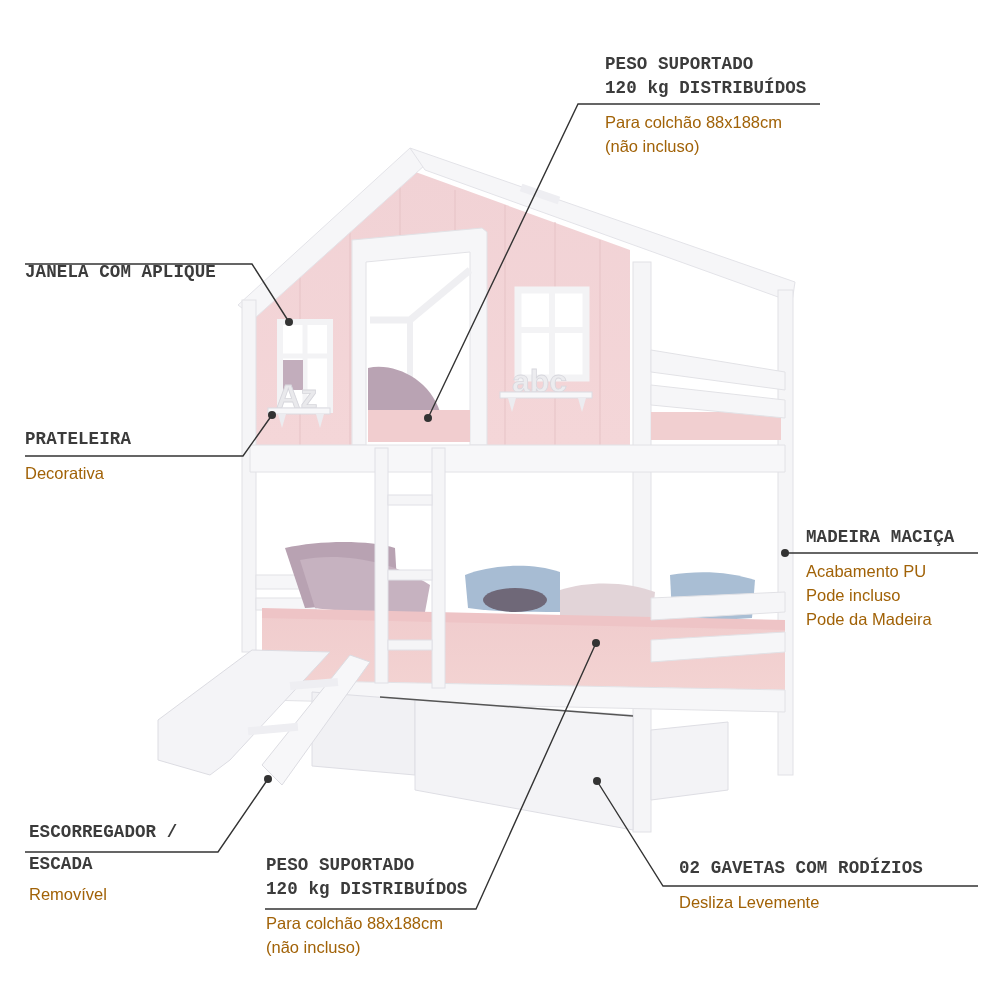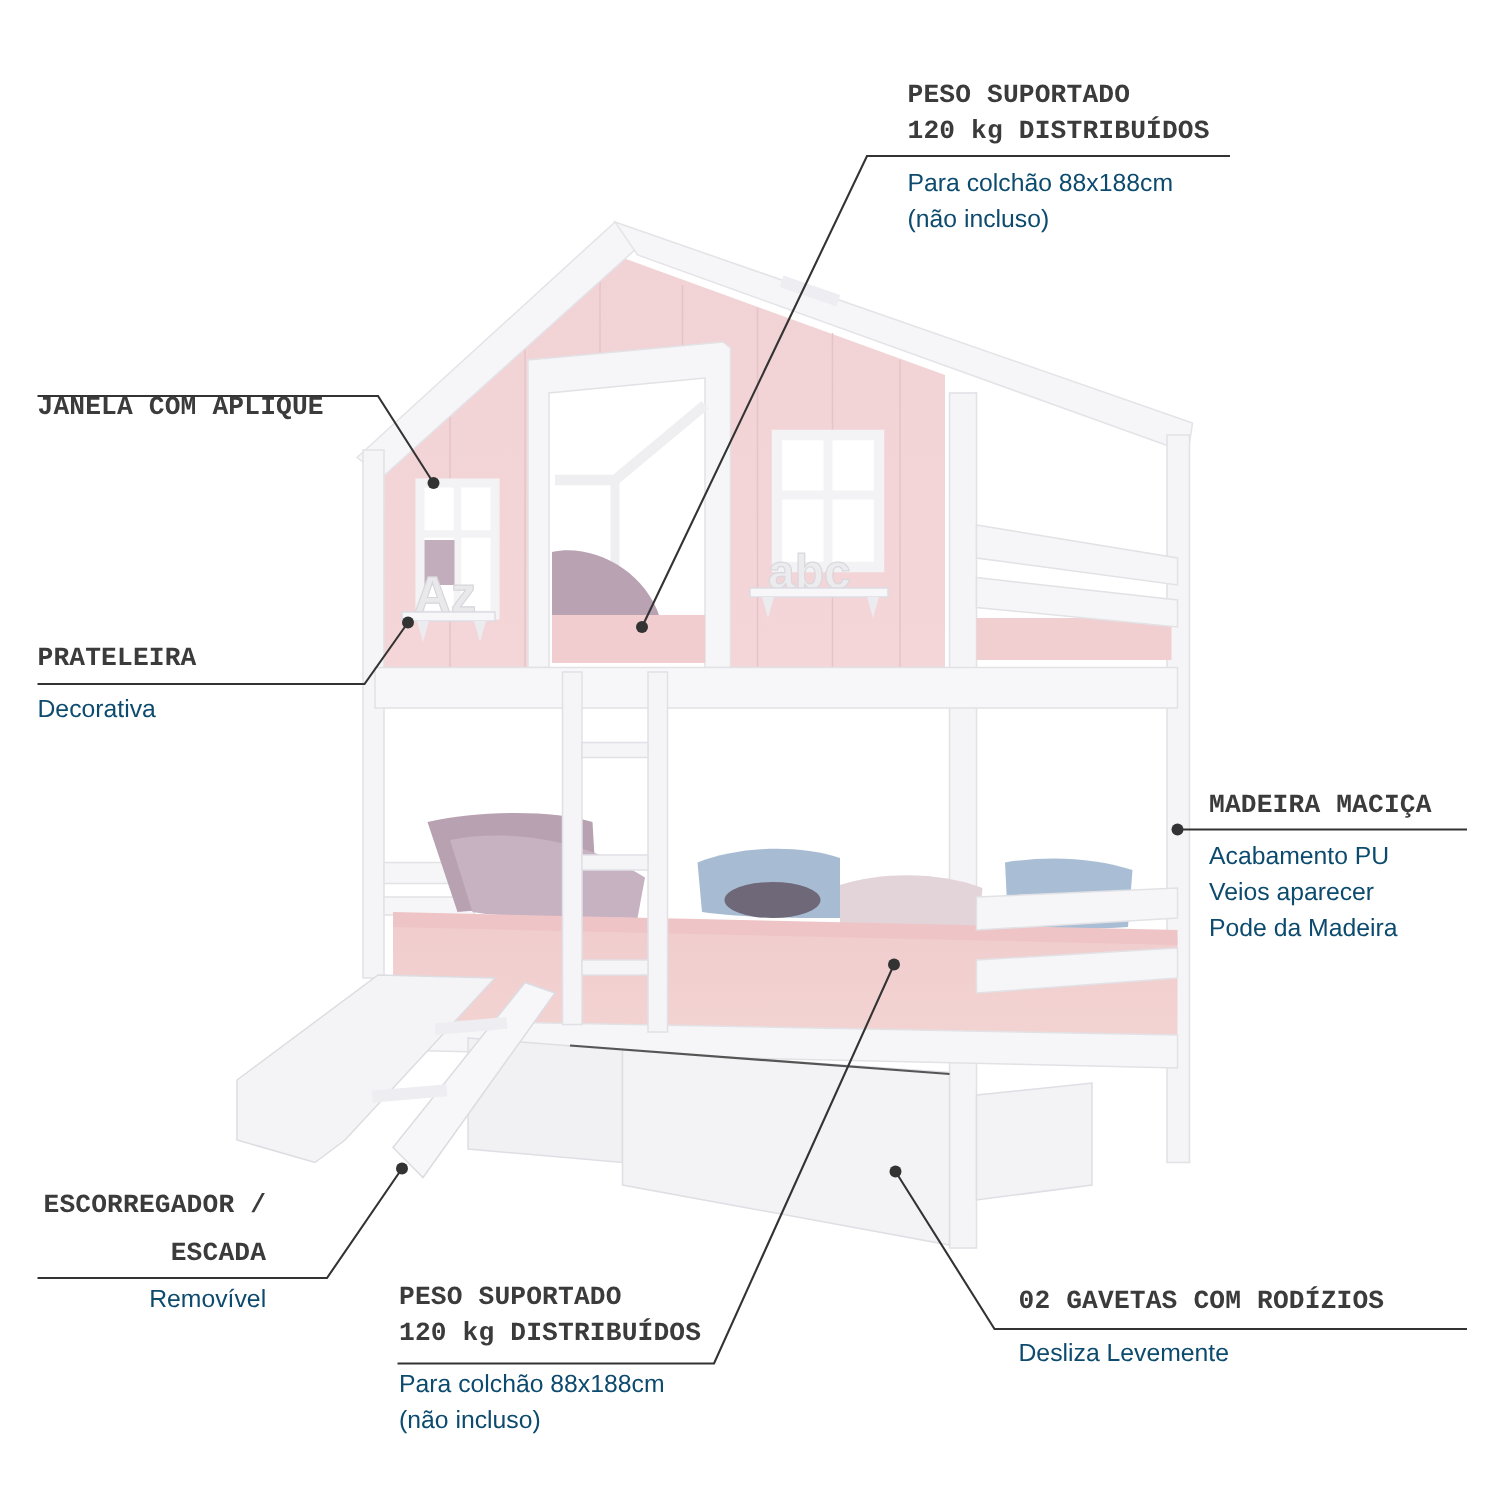--- a/index.html
+++ b/index.html
@@ -1,21 +1,21 @@
 <!DOCTYPE html>
 <html><head>
 <meta charset="utf-8">
 <style>
   html, body { margin:0; padding:0; background:#ffffff; }
   body { width:1000px; height:1000px; position:relative; overflow:hidden;
          font-family:"Liberation Sans", sans-serif; color:#3a3a3a; }
   #scene { position:absolute; left:0; top:0; width:1000px; height:1000px; }
   .label { position:absolute; }
   .title { font-weight:bold; font-size:17.5px; line-height:24px; color:#3b3b3b; white-space:nowrap; letter-spacing:0.1px;font-family:Liberation Mono, monospace; }
-  .desc { font-size:16.5px; line-height:24px; color:#0c4a6e; white-space:nowrap; }
+  .desc { font-size:16.5px; line-height:24px; color:#a16207; white-space:nowrap; }
 </style>
 </head>
 <body>
 
 <svg id="scene" viewBox="0 0 1000 1000" xmlns="http://www.w3.org/2000/svg">
   <defs>
     <linearGradient id="wallGrad" x1="0" y1="0" x2="0" y2="1">
       <stop offset="0" stop-color="#f1d2d5"></stop>
       <stop offset="1" stop-color="#f4d6d8"></stop>
     </linearGradient>
@@ -187,25 +187,25 @@
 <div class="label" style="left:25px; top:427px;">
   <div class="title">PRATELEIRA</div>
   <div style="height:10px"></div>
   <div class="desc">Decorativa</div>
 </div>
 
 <div class="label" style="left:806px; top:525px;">
   <div class="title">MADEIRA MACIÇA</div>
   <div style="height:10px"></div>
   <div class="desc">Acabamento PU</div>
-  <div class="desc">Veios aparecer</div>
+  <div class="desc">Pode incluso</div>
   <div class="desc">Pode da Madeira</div>
 </div>
 
-<div class="label" style="left:29px; top:792px;text-align:right;">
+<div class="label" style="left:29px; top:820px;">
   <div class="title">ESCORREGADOR /</div>
   <div style="height:8px"></div>
   <div class="title">ESCADA</div>
   <div style="height:6px"></div>
   <div class="desc">Removível</div>
 </div>
 
 <div class="label" style="left:266px; top:853px;">
   <div class="title">PESO SUPORTADO</div>
   <div class="title">120 kg DISTRIBUÍDOS</div>

